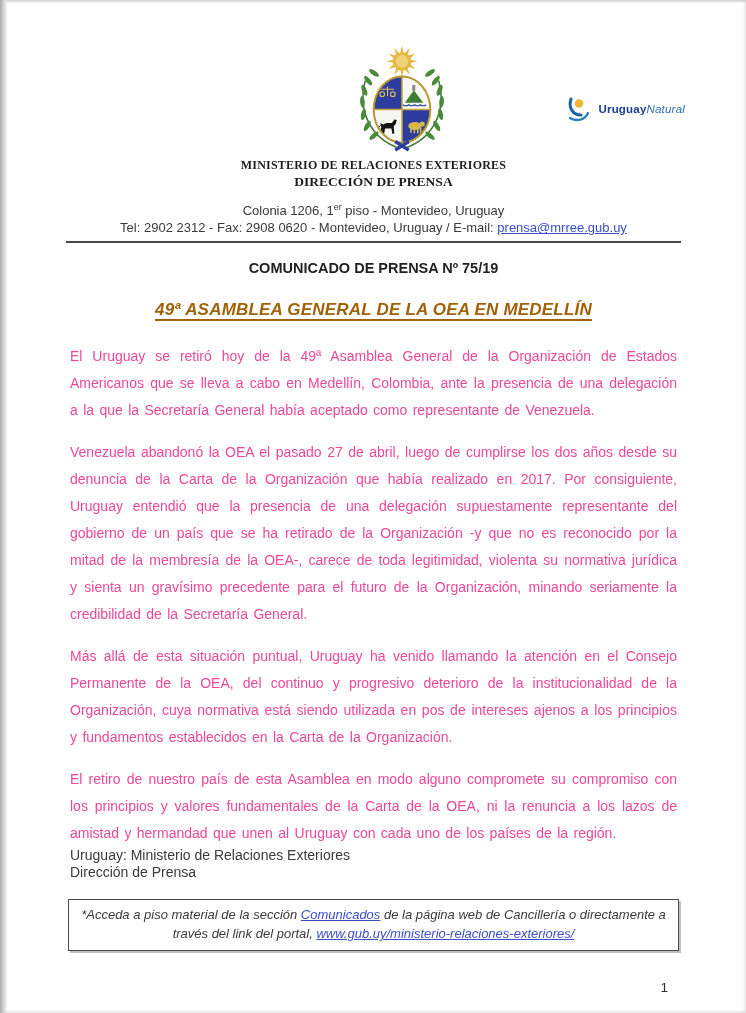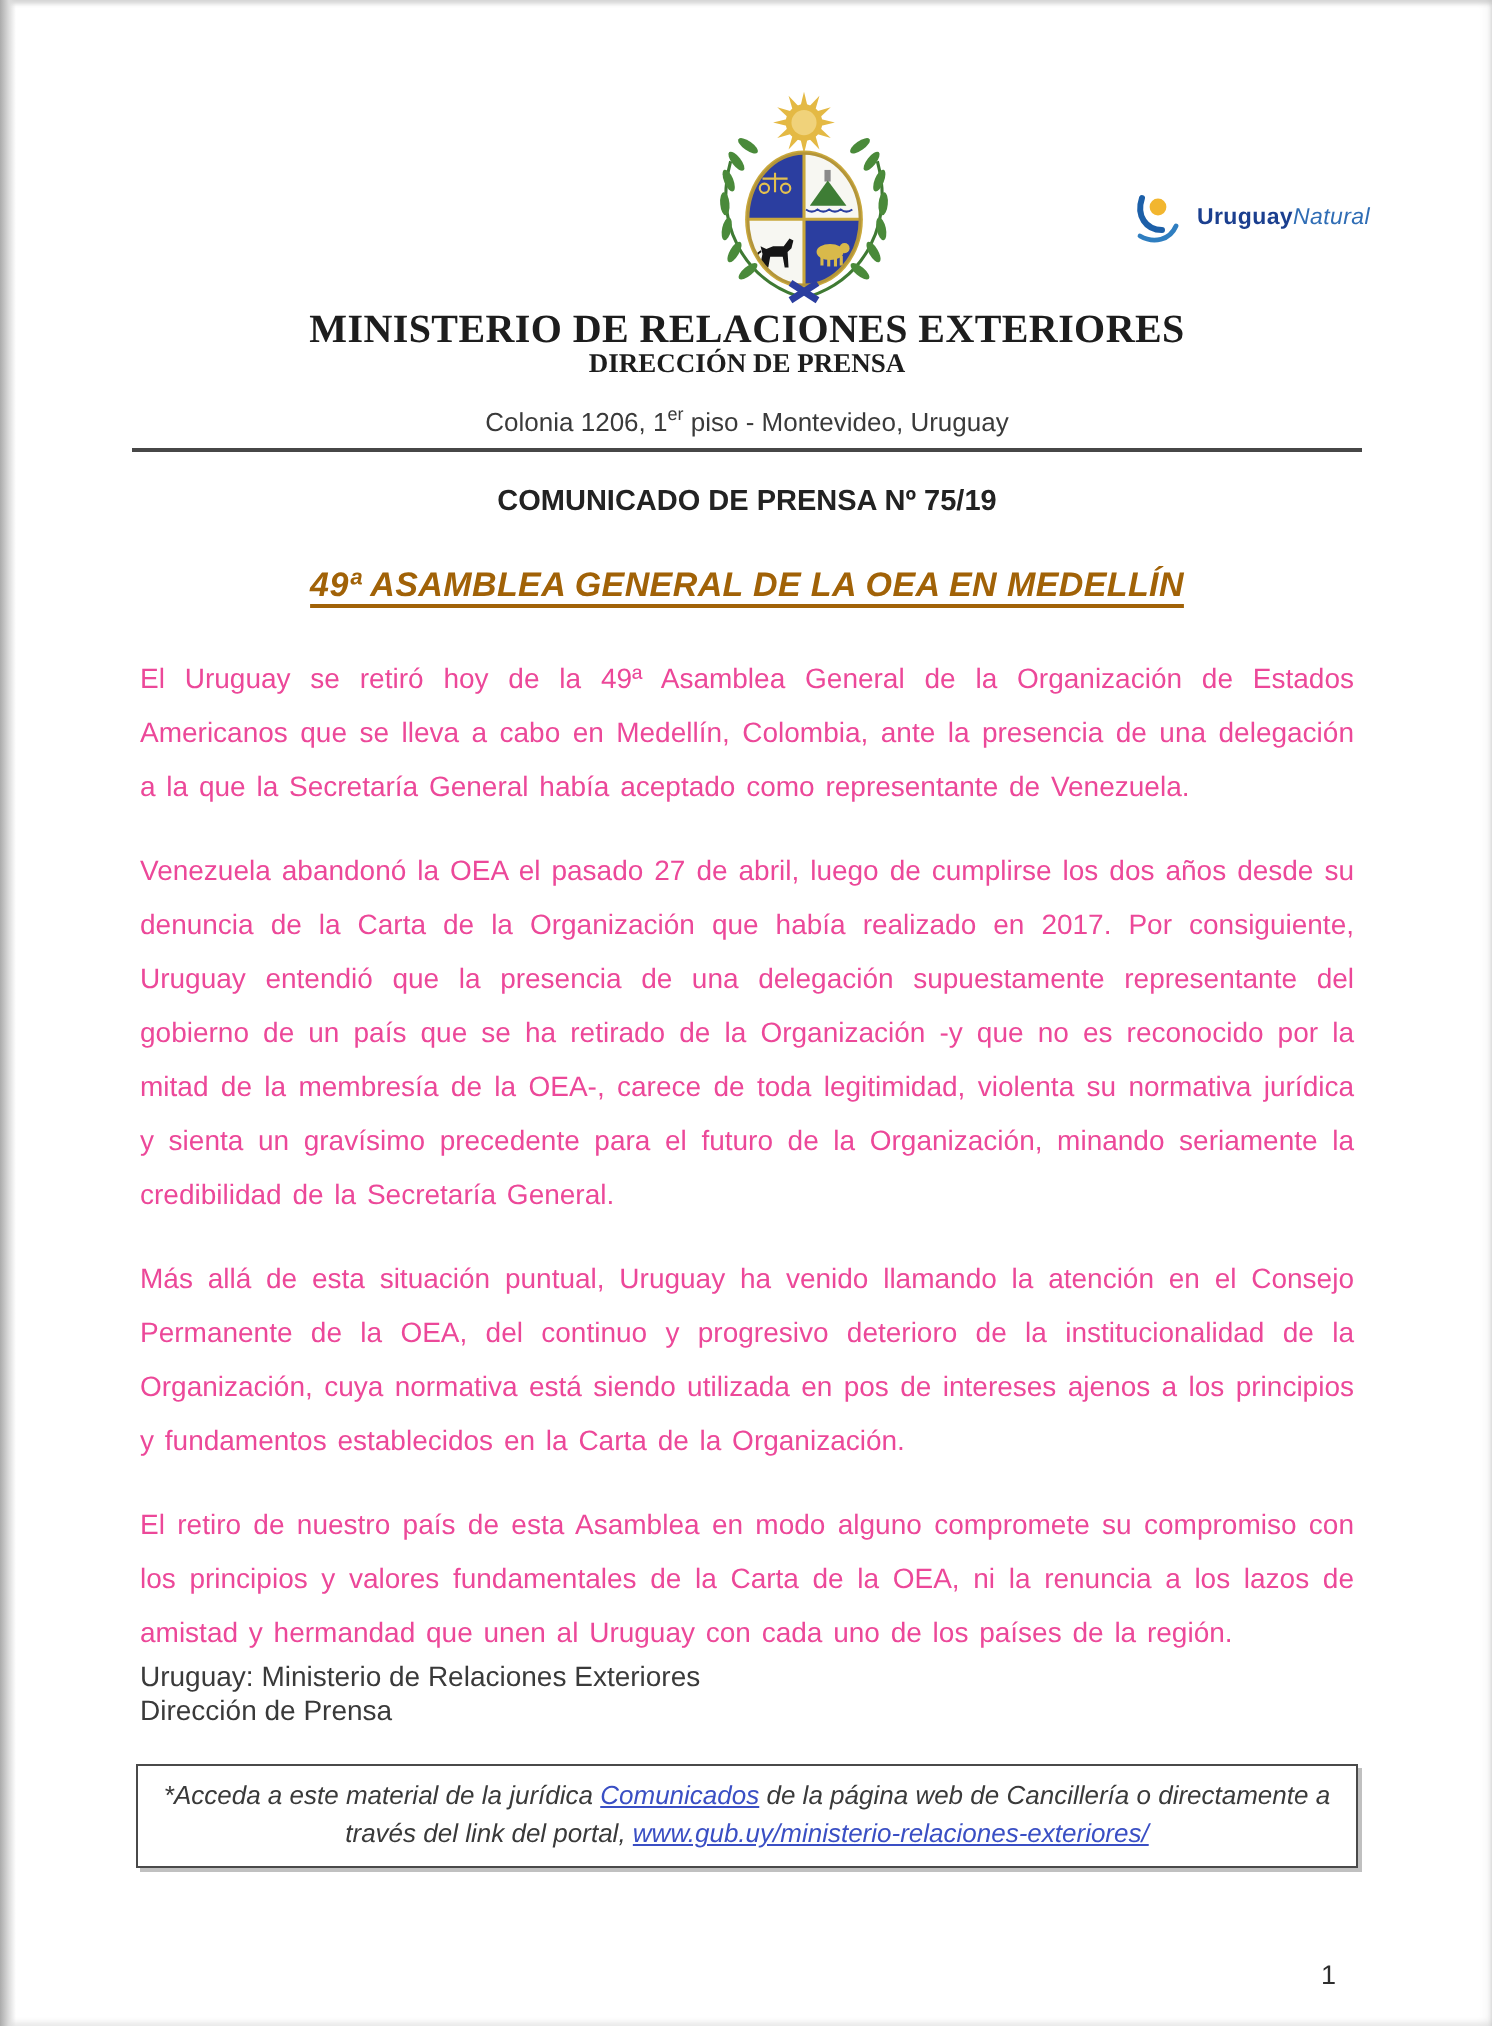--- a/index.html
+++ b/index.html
@@ -20,21 +20,21 @@
     background:linear-gradient(to right,#ababab,#dcdcdc 55%,rgba(255,255,255,0));
   }
   
   .logo-row{position:relative;height:112px;text-align:center;}
   .crest{position:absolute;left:50%;top:0;transform:translateX(-50%) translateX(28px);}
   .un-logo{position:absolute;right:-8px;top:52px;display:flex;align-items:center;gap:4px;}
   .un-word{font-size:11.5px;letter-spacing:.2px;}
   .un-bold{font-weight:bold;color:#1b3f8f;}
   .un-italic{font-style:italic;color:#2f6db5;}
   .ministry{margin-top:2px;text-align:center;font-family:"Liberation Serif", serif;font-weight:bold;color:#1d1d1d;}
-  .ministry-1{font-size:20px;line-height:18px;letter-spacing:.2px;}
+  .ministry-1{font-size:12px;line-height:18px;letter-spacing:.2px;}
   .ministry-2{font-size:13.5px;line-height:16px;}
   .address{margin-top:9px;text-align:center;font-size:13px;line-height:17px;color:#3a3a3a;}
   .address sup{font-size:9px;}
   a.doc-link{color:#3a4fc4;text-decoration:underline;}
   .header-rule{margin:5px -4px 0;border:none;border-top:2px solid #474747;}
   
   .kicker{margin-top:17px;text-align:center;font-size:14.5px;font-weight:bold;color:#222;}
   .headline{
     margin-top:24px;text-align:center;font-size:17px;font-weight:bold;font-style:italic;color:#a16207;
     text-decoration:underline;text-decoration-thickness:2px;text-underline-offset:4px;letter-spacing:.2px;
@@ -159,33 +159,34 @@
     </div>
   </div>
 
   <div class="ministry">
     <div class="ministry-1">MINISTERIO DE RELACIONES EXTERIORES</div>
     <div class="ministry-2">DIRECCIÓN DE PRENSA</div>
   </div>
 
   <div class="address">
     <div><span>Colonia 1206, 1</span><sup>er</sup><span> piso - Montevideo, Uruguay</span></div>
+    <div><span>Tel: 2902 2312 - Fax: 2908 0620 - Montevideo, Uruguay / E-mail: </span><a class="doc-link" href="#">prensa@mrree.gub.uy</a></div>
   </div>
 
   <hr class="header-rule">
 
   <div class="kicker">COMUNICADO DE PRENSA Nº 75/19</div>
   <div class="headline">49ª ASAMBLEA GENERAL DE LA OEA EN MEDELLÍN</div>
 
   <div class="body-text">
     <p class="first">El Uruguay se retiró hoy de la 49ª Asamblea General de la Organización de Estados Americanos que se lleva a cabo en Medellín, Colombia, ante la presencia de una delegación a la que la Secretaría General había aceptado como representante de Venezuela.</p>
     <p>Venezuela abandonó la OEA el pasado 27 de abril, luego de cumplirse los dos años desde su denuncia de la Carta de la Organización que había realizado en 2017. Por consiguiente, Uruguay entendió que la presencia de una delegación supuestamente representante del gobierno de un país que se ha retirado de la Organización -y que no es reconocido por la mitad de la membresía de la OEA-, carece de toda legitimidad, violenta su normativa jurídica y sienta un gravísimo precedente para el futuro de la Organización, minando seriamente la credibilidad de la Secretaría General.</p>
     <p>Más allá de esta situación puntual, Uruguay ha venido llamando la atención en el Consejo Permanente de la OEA, del continuo y progresivo deterioro de la institucionalidad de la Organización, cuya normativa está siendo utilizada en pos de intereses ajenos a los principios y fundamentos establecidos en la Carta de la Organización.</p>
     <p>El retiro de nuestro país de esta Asamblea en modo alguno compromete su compromiso con los principios y valores fundamentales de la Carta de la OEA, ni la renuncia a los lazos de amistad y hermandad que unen al Uruguay con cada uno de los países de la región.</p>
   </div>
 
   <div class="source">Uruguay: Ministerio de Relaciones Exteriores</div>
   <div class="source">Dirección de Prensa</div>
 
-  <div class="note-box"><span>*Acceda a este material de la jurídica </span><a class="doc-link" href="#">Comunicados</a><span> de la página web de Cancillería o directamente a través del link del portal, </span><a class="doc-link" href="#">www.gub.uy/ministerio-relaciones-exteriores/</a></div>
+  <div class="note-box"><span>*Acceda a piso material de la sección </span><a class="doc-link" href="#">Comunicados</a><span> de la página web de Cancillería o directamente a través del link del portal, </span><a class="doc-link" href="#">www.gub.uy/ministerio-relaciones-exteriores/</a></div>
 
   <div class="page-number">1</div>
 </div>
 
 </body></html>

